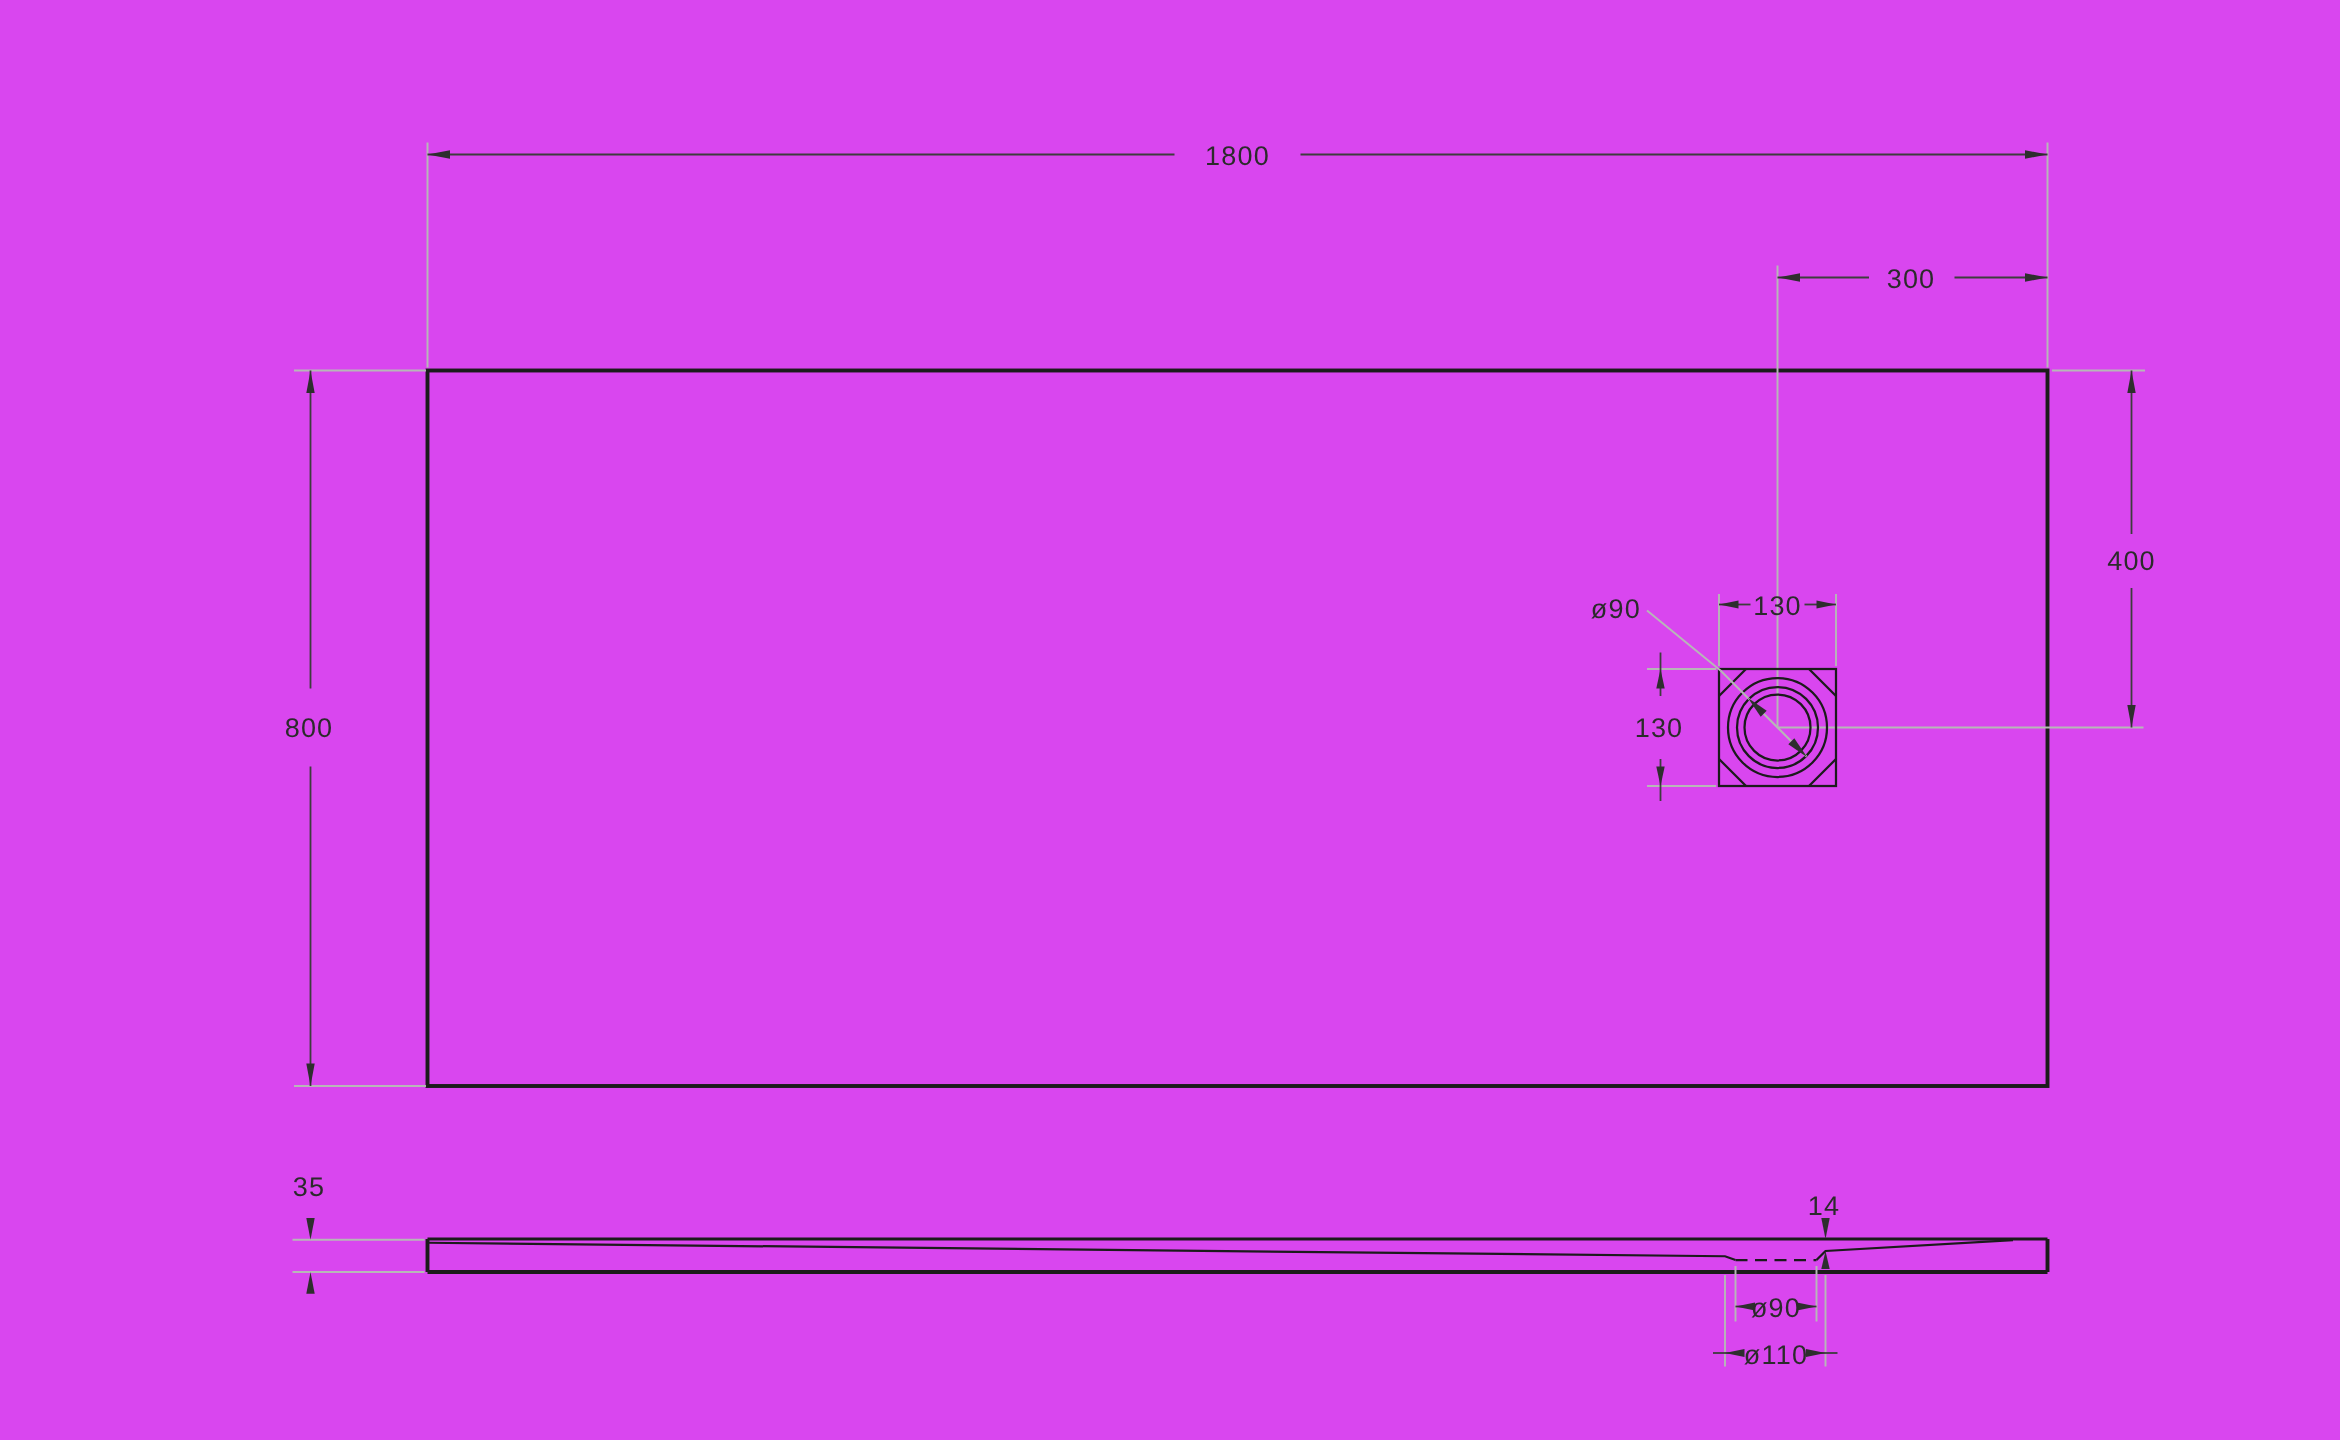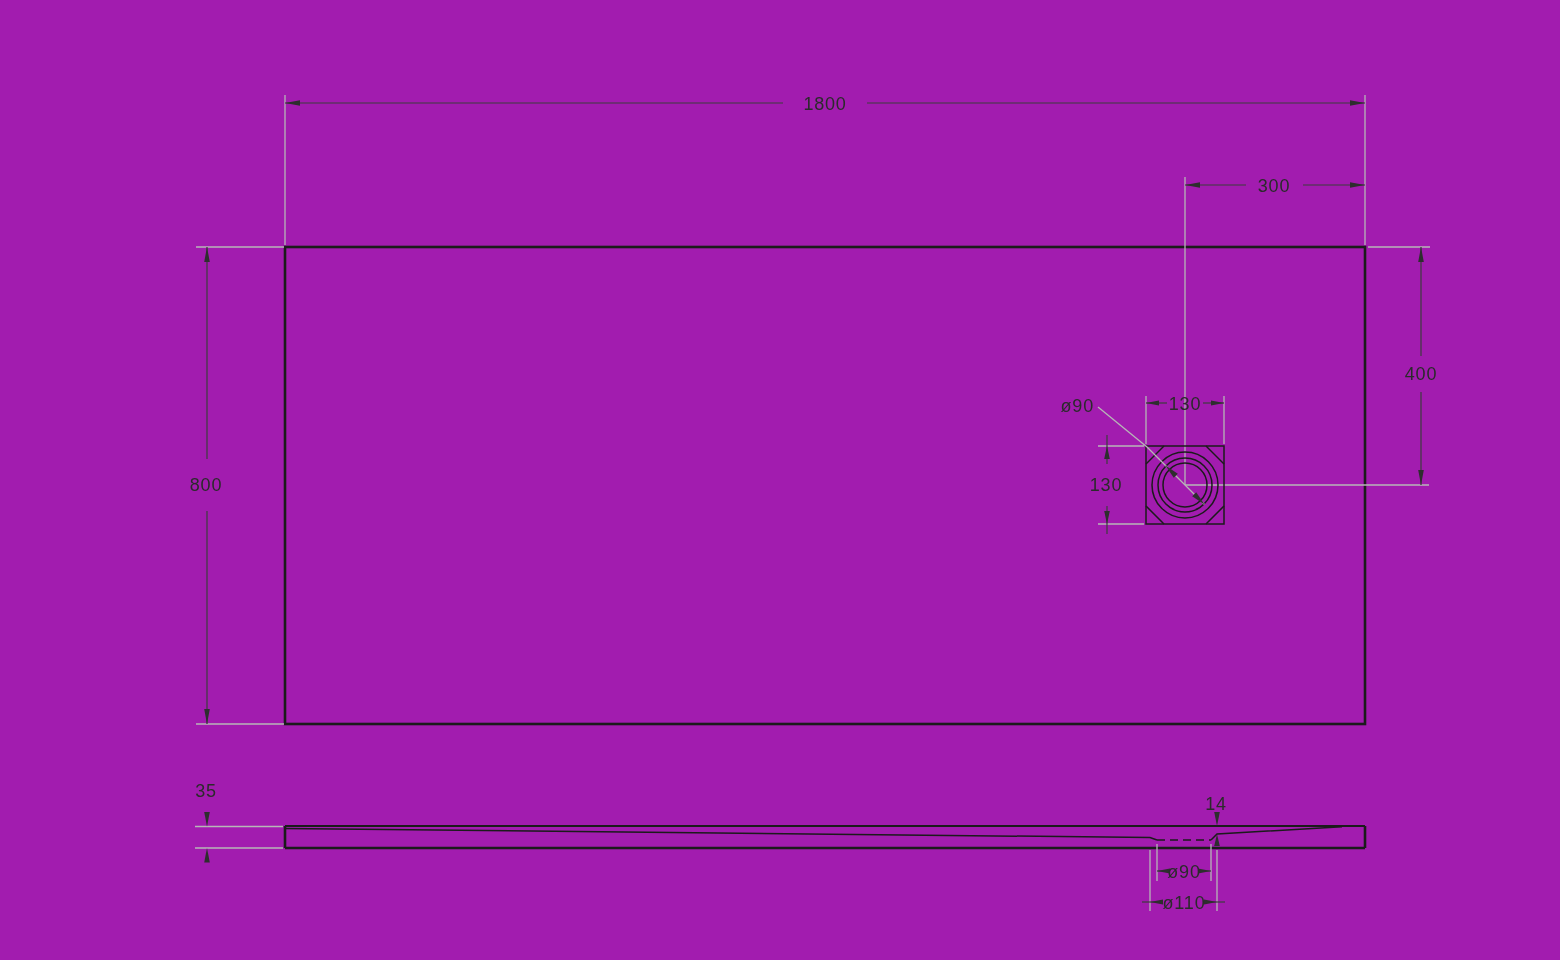--- a/index.html
+++ b/index.html
@@ -1,16 +1,16 @@
 <!DOCTYPE html>
 <html><head>
 <meta charset="utf-8">
 <style>
   html,body{margin:0;padding:0;background:#ffffff;}
-  .stage{width:1560px;height:960px;background:#a21caf;position:relative;font-family:"Liberation Sans",sans-serif;}
+  .stage{width:1560px;height:960px;background:#d946ef;position:relative;font-family:"Liberation Sans",sans-serif;}
   svg{display:block;}
   .outline{stroke:#1b1b1b;fill:none;}
   .thin{stroke:#1b1b1b;fill:none;stroke-width:1.5;}
   .ext{stroke:#b7b7b7;stroke-width:1.3;fill:none;}
   .dim{stroke:#3d3d3d;stroke-width:1.2;fill:none;}
   .arr{fill:#2e2e2e;stroke:none;}
   .dim-text{font-family:"Liberation Sans",sans-serif;font-size:18px;fill:#2b2b2b;letter-spacing:0.8px;}
 </style>
 </head>
 <body>

